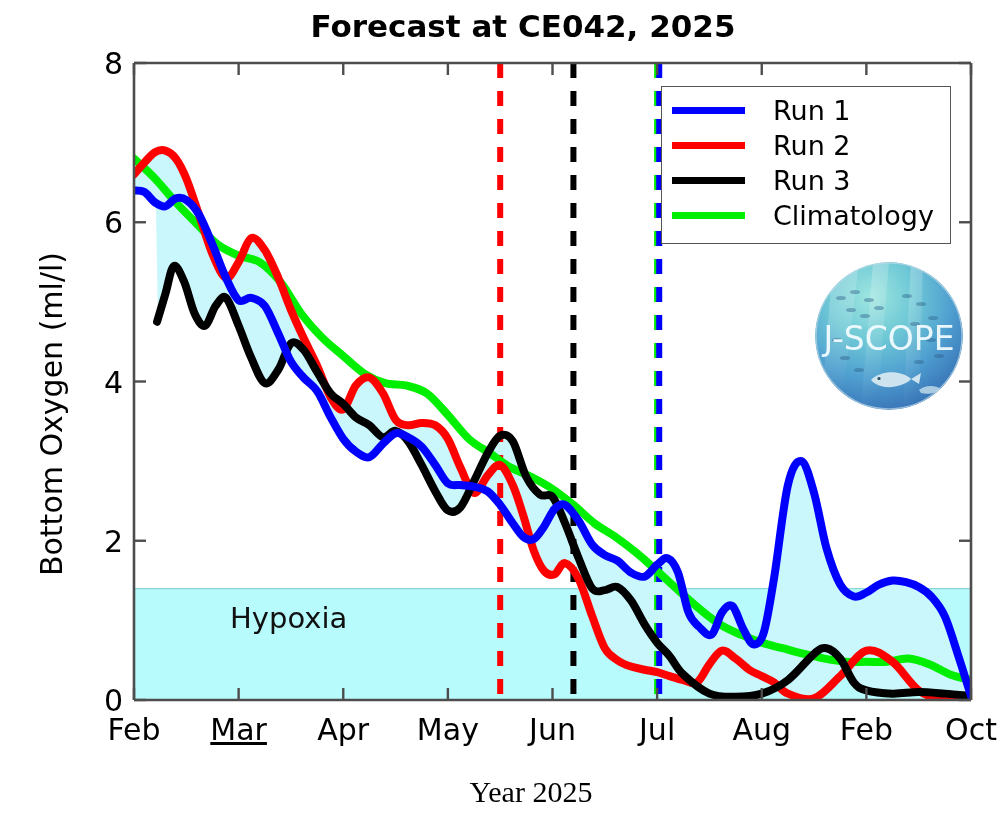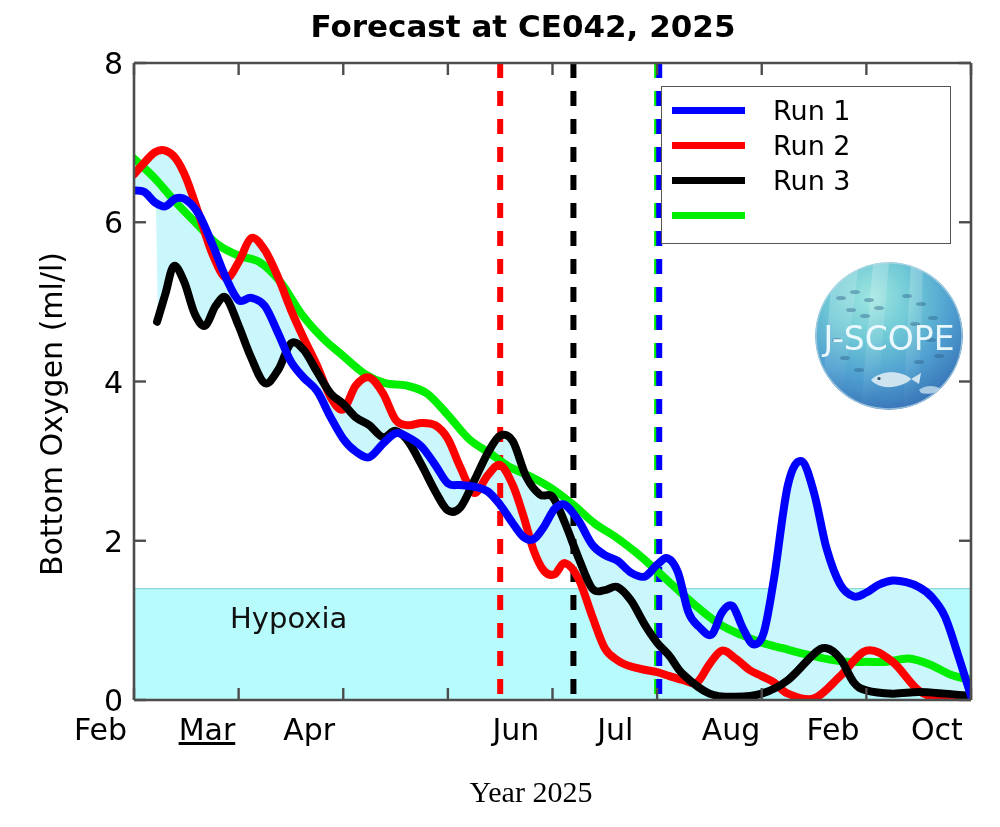--- a/index.html
+++ b/index.html
@@ -21,21 +21,21 @@
     position:absolute;left:0;top:775px;width:1000px;text-align:center;
     font-size:30px;color:#000;font-family:Liberation Serif, serif;padding-left:8px;
   }
   .ytick-label{
     position:absolute;right:0;width:60px;text-align:right;
     font-size:30px;color:#000;font-family:"DejaVu Sans",sans-serif;
     transform:translateY(-50%);
   }
   #ytick-labels{position:absolute;left:36px;top:0;width:64px;height:827px;}
   .xtick-label{
-    position:absolute;top:0;width:120px;margin-left:-60px;
+    position:absolute;top:0;width:120px;text-align:center;margin-left:-60px;
     font-size:30px;color:#000;font-family:"DejaVu Sans",sans-serif;
   }
   #xtick-labels{position:absolute;left:0;top:712px;width:1000px;height:44px;}
   #legend{
     position:absolute;left:638px;top:86px;width:290px;height:158px;
     background:#ffffff;border:1.5px solid #555;box-sizing:border-box;
     padding:6px 8px 6px 8px;
   }
   .legend-row{display:flex;align-items:center;height:35px;gap:16px;}
   .legend-swatch{width:73px;height:7px;flex:0 0 auto;margin-right:12px;margin-left:2px;}
@@ -66,20 +66,21 @@
       <div class="ytick-label" style="top: 700px;">0</div>
       <div class="ytick-label" style="top: 540.75px;">2</div>
       <div class="ytick-label" style="top: 381.5px;">4</div>
       <div class="ytick-label" style="top: 222.25px;">6</div>
       <div class="ytick-label" style="top: 63px;">8</div>
     </div>
   <div id="xtick-labels">
       <div class="xtick-label" style="left: 111px;">Feb</div>
       <div class="xtick-label" style="left: 215.625px; text-decoration: underline;">Mar</div>
       <div class="xtick-label" style="left: 320.25px;">Apr</div>
+      <div class="xtick-label" style="left: 424.875px;">May</div>
       <div class="xtick-label" style="left: 529.5px;">Jun</div>
       <div class="xtick-label" style="left: 634.125px;">Jul</div>
       <div class="xtick-label" style="left: 738.75px;">Aug</div>
       <div class="xtick-label" style="left: 843.375px;">Feb</div>
       <div class="xtick-label" style="left: 948px;">Oct</div>
     </div>
 
   <div id="xlabel">Year 2025</div>
 
   <svg id="plot-svg" width="1000" height="827" style="position:absolute;left:0;top:0;">
@@ -202,16 +203,17 @@
       <div class="legend-row">
         <span class="legend-swatch" style="background: rgb(255, 0, 0);"></span>
         <span class="legend-text">Run 2</span>
       </div>
       <div class="legend-row">
         <span class="legend-swatch" style="background: rgb(0, 0, 0);"></span>
         <span class="legend-text">Run 3</span>
       </div>
       <div class="legend-row">
         <span class="legend-swatch" style="background: rgb(0, 238, 0);"></span>
+        <span class="legend-text">Climatology</span>
       </div>
     </div>
 
 </div>
 
 </body></html>

